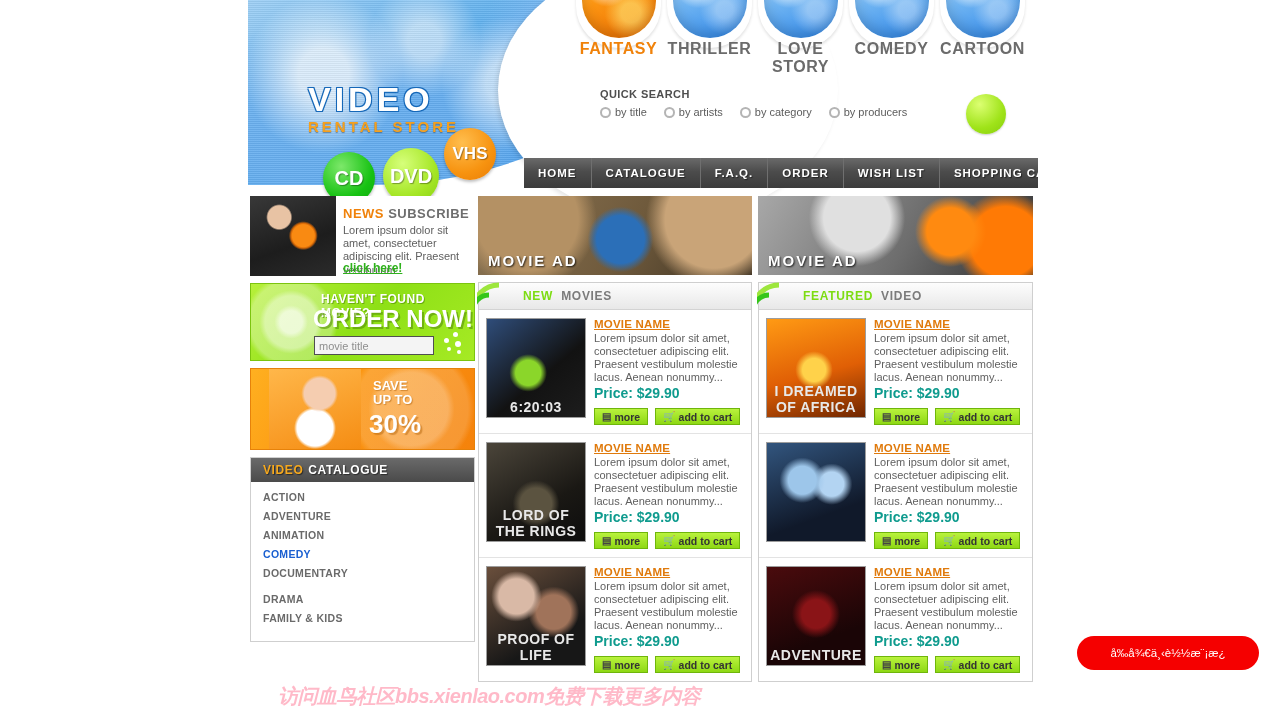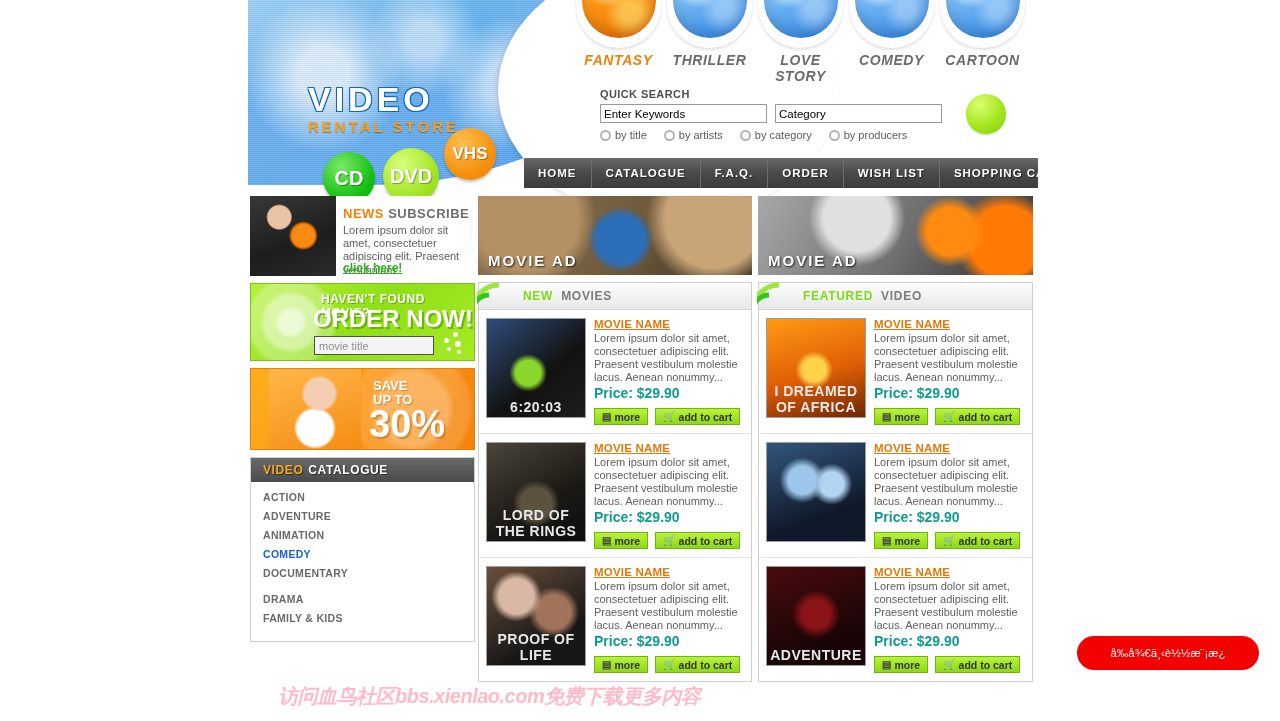--- a/index.html
+++ b/index.html
@@ -105,24 +105,23 @@
       linear-gradient(160deg, #bcdcfa 0%, #6fb4f2 45%, #2e86e8 100%);
   }
   .genre .gball.orange {
     background:
       radial-gradient(circle at 34% 26%, rgba(255,255,255,.75) 0 10%, rgba(255,255,255,0) 32%),
       radial-gradient(circle at 66% 66%, rgba(255,230,120,.6) 0 14%, rgba(255,255,255,0) 38%),
       linear-gradient(160deg, #ffc04a 0%, #fb9412 45%, #ec6f02 100%);
   }
   .genre .glabel {
     position: relative; z-index:3;
-    margin-top: 14px; font-size: 14px; font-weight: bold;
+    margin-top: 2px; font-size: 16px; font-weight: bold;
     letter-spacing: .6px; color: #6b6b6b;
     font-family: "Liberation Sans", sans-serif;
-    font-style: italic;
   }
   .genre.active .glabel { color: #f0820a; }
 
   
   .quick-search { position: absolute; left: 352px; top: 88px; z-index: 9; }
   .qs-title {
     font-size: 11px; font-weight: bold; color: #4e4e4e; letter-spacing: .4px;
     margin-bottom: 4px;
   }
   .qs-row { display: flex; gap: 8px; }
@@ -239,21 +238,21 @@
     border: 1px solid #e6820a;
   }
   .save-photo {
     position: absolute; left: 18px; top: 0; width: 92px; height: 82px;
     background:
       radial-gradient(circle at 55% 30%, #f5cdb0 0 20%, rgba(0,0,0,0) 24%),
       radial-gradient(circle at 50% 72%, #ffffff 0 24%, rgba(0,0,0,0) 28%),
       linear-gradient(160deg, #ffb74a, #f58c12);
   }
   .sb-l1 { position: absolute; left: 122px; top: 10px; font-size: 13px; font-weight: bold; color:#fff; line-height: 14px; text-shadow: 1px 1px 1px rgba(170,90,0,.5); }
-  .sb-l2 { position: absolute; left: 118px; top: 36px; font-size: 38px; font-weight: bold; color:#fff; line-height: 38px; text-shadow: 2px 2px 1px rgba(170,90,0,.45); }
+  .sb-l2 { position: absolute; left: 118px; top: 36px; font-size: 26px; font-weight: bold; color:#fff; line-height: 38px; text-shadow: 2px 2px 1px rgba(170,90,0,.45); }
 
   
   .cat-box { margin-top: 7px; width: 225px; border: 1px solid #cfcfcf; background: #fff; }
   .cat-head {
     height: 24px; background: linear-gradient(#6a6a6a, #4a4a4a);
     display: flex; align-items: center; padding-left: 12px;
     font-size: 12px; font-weight: bold; letter-spacing: .6px;
     text-shadow: 1px 1px 1px rgba(0,0,0,.5);
   }
   .cat-head .c1 { color: #f5a81e; }
@@ -408,24 +407,20 @@
         </div>
         <div class="genre">
           <div class="gpad"></div>
           <div class="gball blue"></div>
           <div class="glabel">CARTOON</div>
         </div>
       </div>
 
       <div class="quick-search">
         <div class="qs-title">QUICK SEARCH</div>
-        <div class="qs-row">
-          <input id="qs-keywords" type="text" value="Enter Keywords" style="">
-          <input id="qs-category" type="text" value="Category" style="">
-        </div>
         <div class="qs-radios">
           <label class="qs-radio">
             <span class="rb"></span>
             <span>by title</span>
           </label>
           <label class="qs-radio">
             <span class="rb"></span>
             <span>by artists</span>
           </label>
           <label class="qs-radio">

